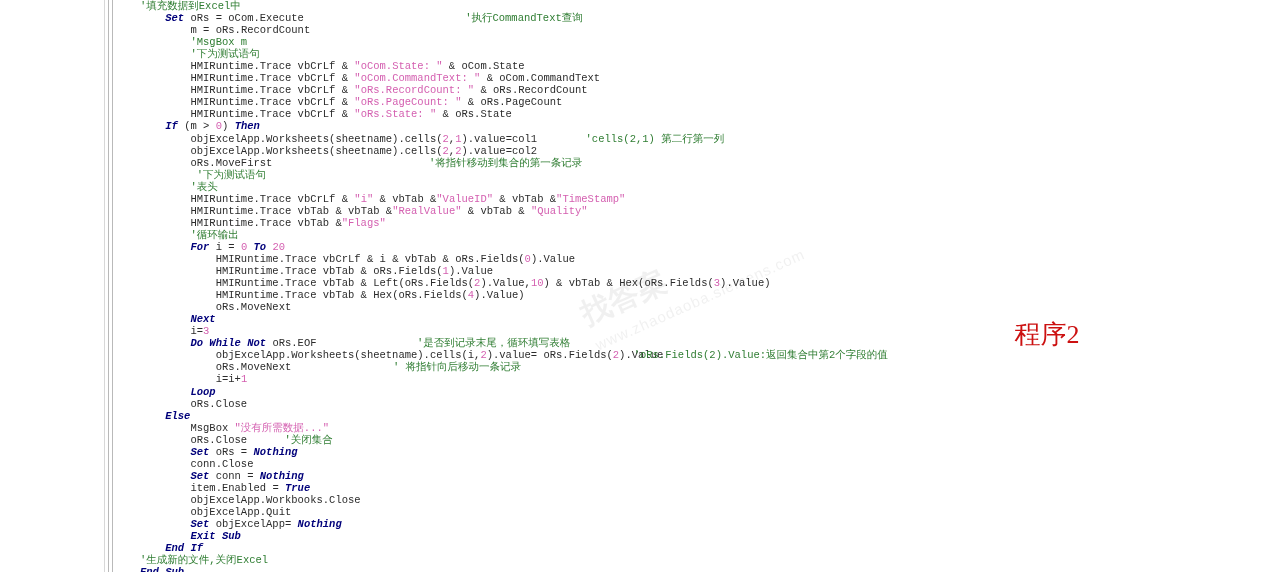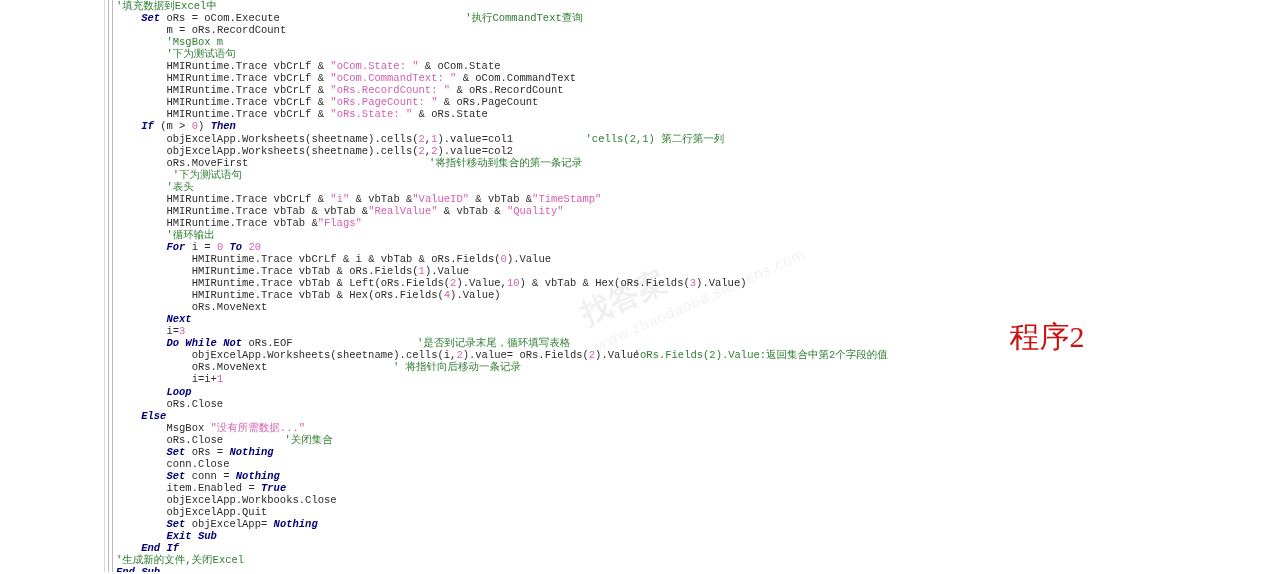--- a/index.html
+++ b/index.html
@@ -66,21 +66,21 @@
     font-size: 10.5px;
     line-height: 12.05px;
     white-space: pre;
     color: #1a1a6e;
   }
   .line {
     position: relative;
     height: 12.05px;
     white-space: pre;
   }
-  .code-main { display: inline; }
+  .code-main { display: inline; margin-left: 24px; }
 
   
   .kw   { color: #00007a; font-weight: bold; font-style: italic; }
   .id   { color: #2b2b2b; }
   .str  { color: #d45fb0; }
   .num  { color: #d45fb0; }
   .cmt  { color: #2f7d32; }
   .op   { color: #2b2b2b; }
 
   
@@ -91,21 +91,21 @@
   }
 
   
   #annotation {
     position: absolute;
     left: 1047px;
     top: 322px;
     transform: translateX(-50%);
     color: #cc1111;
     font-family: "Liberation Serif", "DejaVu Serif", serif;
-    font-size: 30px;
+    font-size: 26px;
     line-height: 1;
     white-space: nowrap;
   }
 
   
   #bottom-edge {
     position: absolute;
     left: 0; bottom: 0;
     width: 1280px; height: 2px;
     background: #ffffff;

